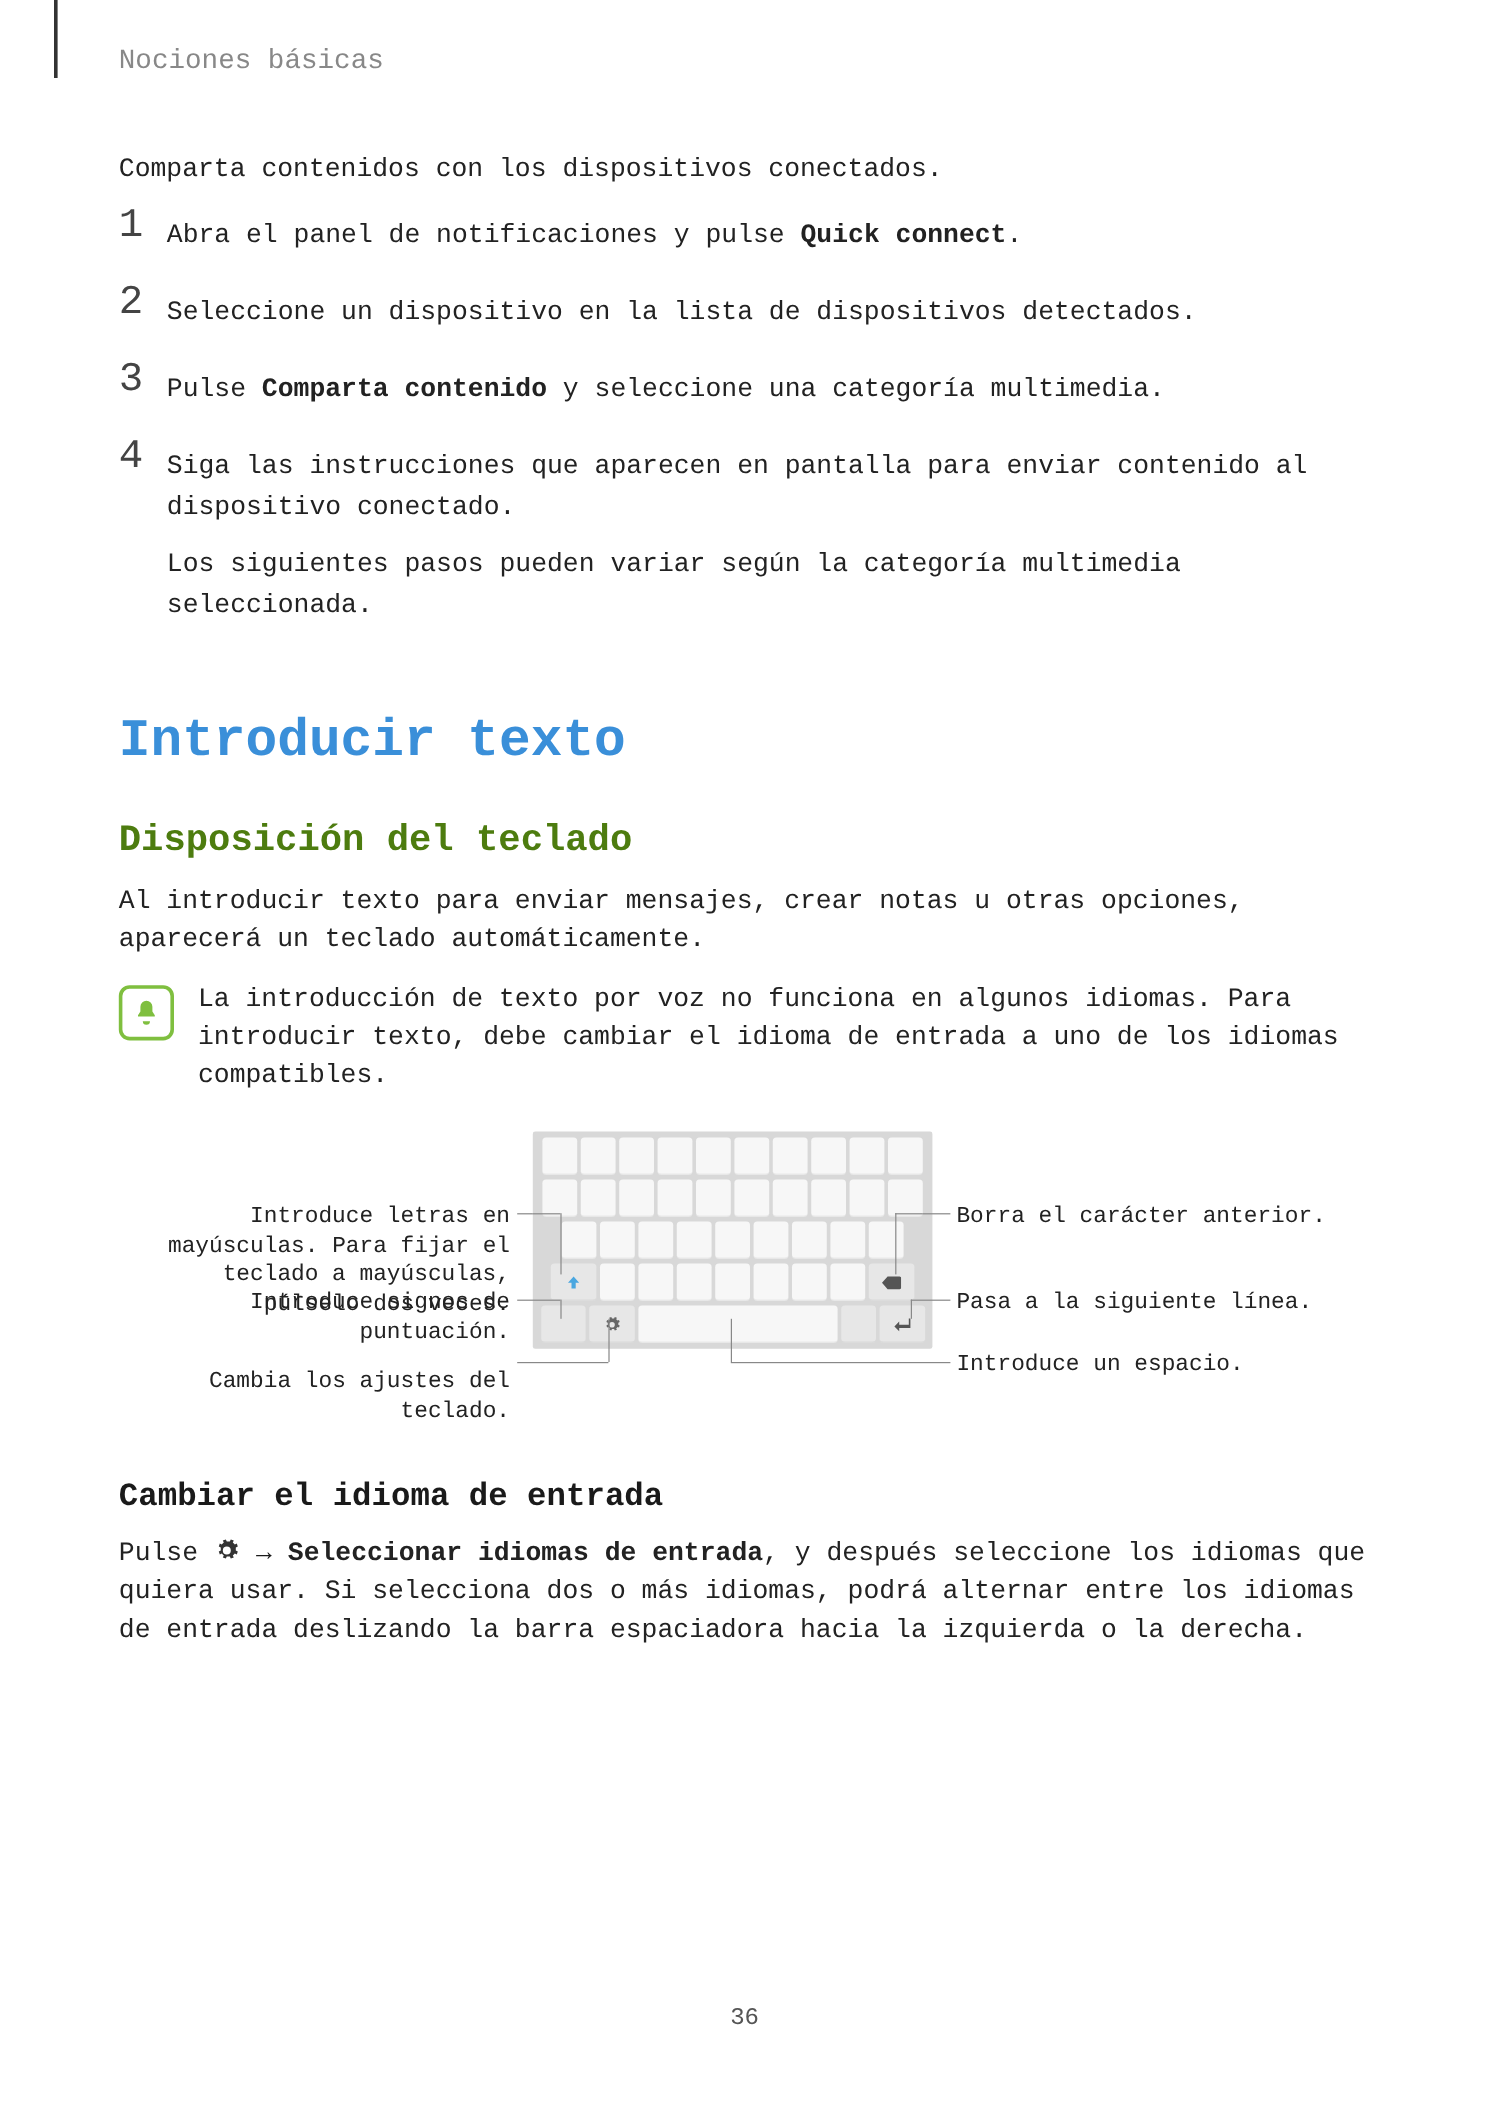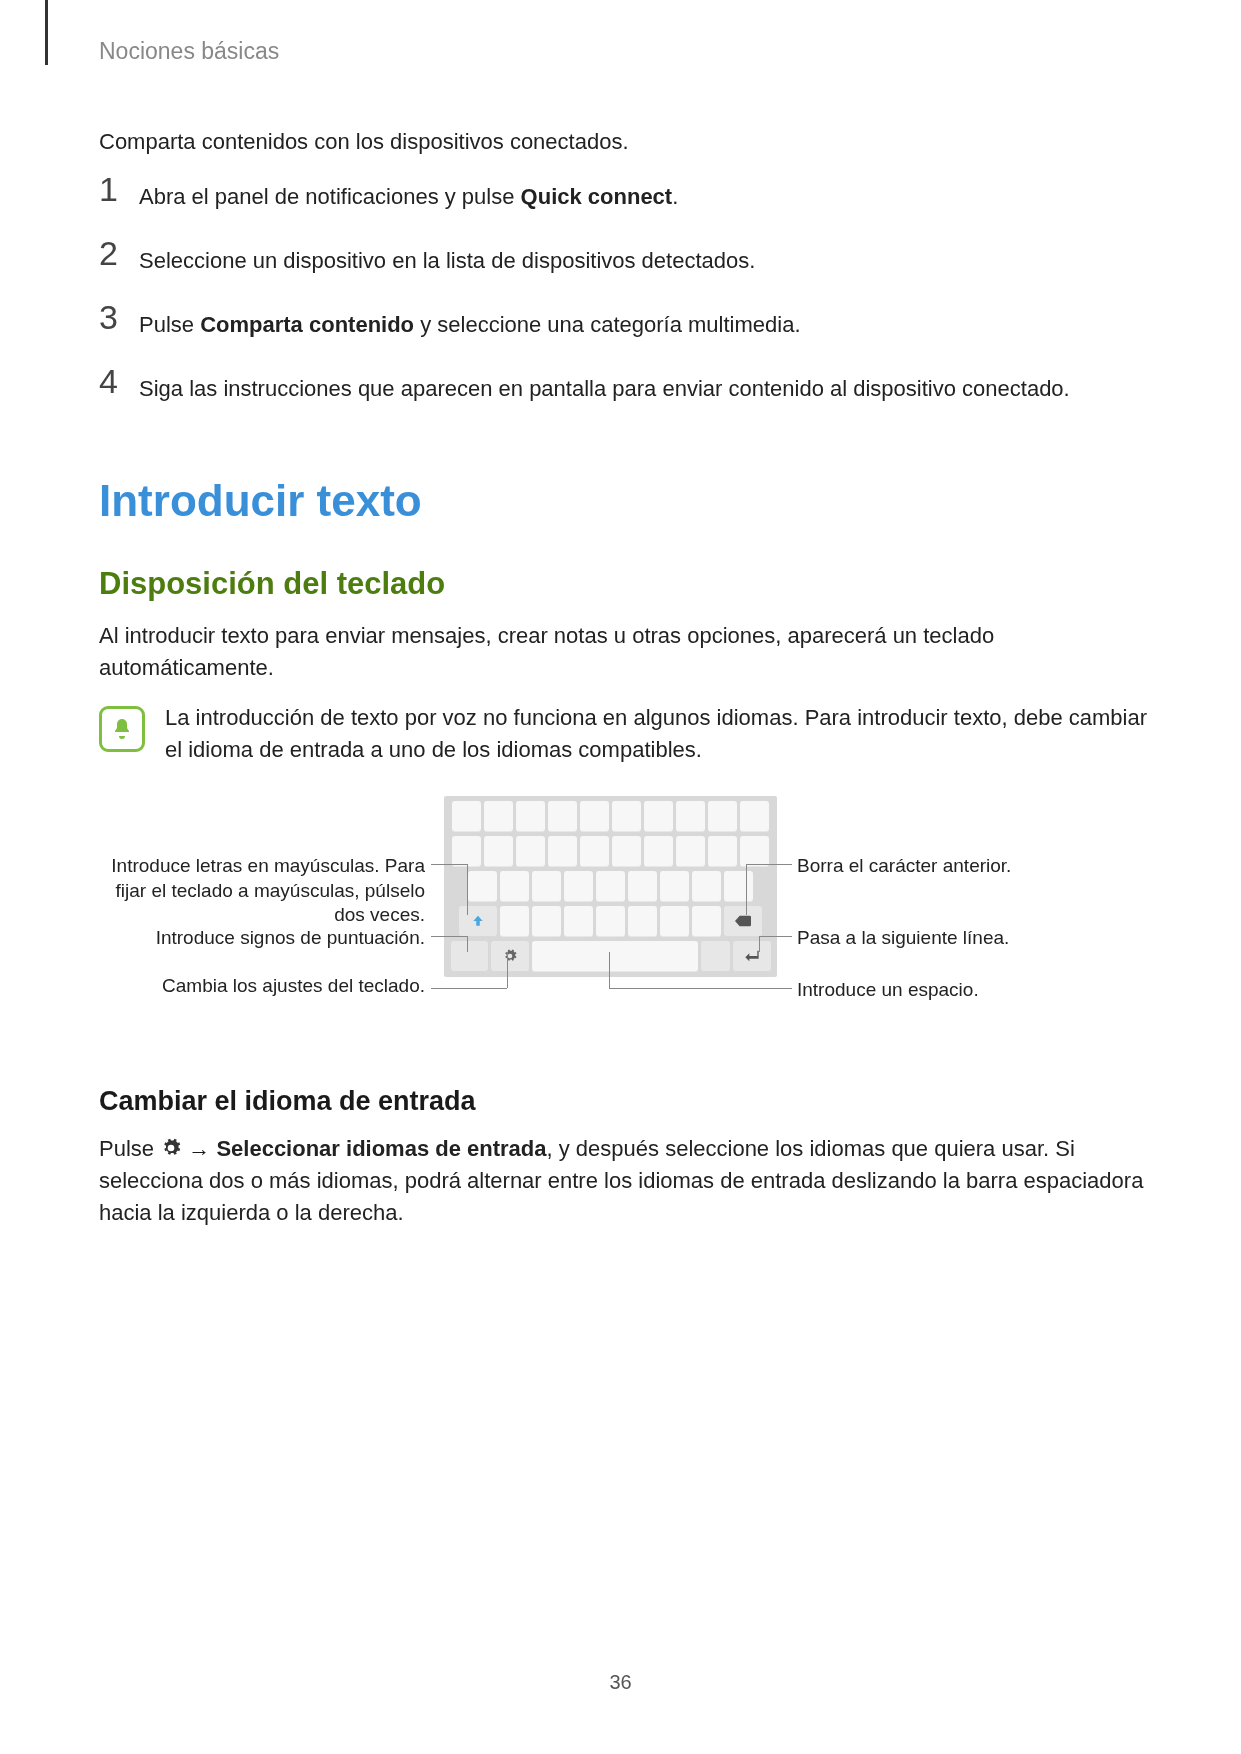--- a/index.html
+++ b/index.html
@@ -1,16 +1,16 @@
 <!DOCTYPE html>
 <html><head>
 <meta charset="utf-8">
 <style>
   html,body{margin:0;padding:0;background:#fff;}
-  .page{width:1241px;height:1754px;position:relative;font-family:Liberation Sans, sans-serif;color:#222;}
+  .page{width:1241px;height:1754px;position:relative;font-family:Liberation Mono, monospace;color:#222;}
   .tab-mark{position:absolute;left:45px;top:0;width:3px;height:65px;background:#333;}
   .header{position:absolute;left:99px;top:38px;font-size:23px;color:#888;}
   .content{position:absolute;left:99px;top:110px;width:1050px;}
   .h3{font-size:27px;font-weight:700;color:#1a1a1a;margin:0 0 15px 0;}
   .p{font-size:22px;line-height:1.45;color:#222;margin:16px 0 18px 0;}
   .step{display:flex;align-items:flex-start;margin-bottom:26px;}
   .step-num{width:40px;font-size:34px;color:#444;font-weight:400;flex-shrink:0;margin-top:-6px;}
   .step-body{font-size:22px;line-height:1.55;color:#222;flex:1;padding-top:4px;}
   .step-body .para2{margin-top:14px;}
   .bold{font-weight:700;}
@@ -71,20 +71,21 @@
       <div class="step-num">3</div>
       <div class="step-body">
         <span>Pulse </span><span class="bold">Comparta contenido</span><span> y seleccione una categoría multimedia.</span>
       </div>
     </div>
 
     <div class="step">
       <div class="step-num">4</div>
       <div class="step-body">
         <div>Siga las instrucciones que aparecen en pantalla para enviar contenido al dispositivo conectado.</div>
+        <div class="para2">Los siguientes pasos pueden variar según la categoría multimedia seleccionada.</div>
       </div>
     </div>
 
     <div class="h1">Introducir texto</div>
 
     <div class="h2">Disposición del teclado</div>
     <div class="p">Al introducir texto para enviar mensajes, crear notas u otras opciones, aparecerá un teclado automáticamente.</div>
 
     <div class="note">
       <div class="note-icon">
@@ -170,21 +171,21 @@
 
       <div class="label lbl-left" style="left:0;top:58px;width:326px;">Introduce letras en mayúsculas. Para fijar el teclado a mayúsculas, púlselo dos veces.</div>
       <div class="line" style="left:332px;top:68px;width:13px;"></div>
       <div class="vline" style="left:368px;top:68px;height:51px;"></div>
       <div class="line" style="left:345px;top:68px;width:23px;"></div>
 
       <div class="label lbl-left" style="left:0;top:130px;width:326px;">Introduce signos de puntuación.</div>
       <div class="line" style="left:332px;top:140px;width:36px;"></div>
       <div class="vline" style="left:368px;top:140px;height:16px;"></div>
 
-      <div class="label lbl-left" style="left:0;top:178px;width:326px;">Cambia los ajustes del teclado.</div>
+      <div class="label lbl-left" style="left:0;top:196px;width:326px;">Cambia los ajustes del teclado.</div>
       <div class="line" style="left:332px;top:192px;width:76px;"></div>
       <div class="vline" style="left:408px;top:156px;height:36px;"></div>
 
       <div class="label lbl-right" style="left:698px;top:58px;width:340px;">Borra el carácter anterior.</div>
       <div class="line" style="left:670px;top:68px;width:23px;"></div>
       <div class="vline" style="left:647px;top:68px;height:51px;"></div>
       <div class="line" style="left:647px;top:68px;width:23px;"></div>
 
       <div class="label lbl-right" style="left:698px;top:130px;width:340px;">Pasa a la siguiente línea.</div>
       <div class="line" style="left:660px;top:140px;width:33px;"></div>

